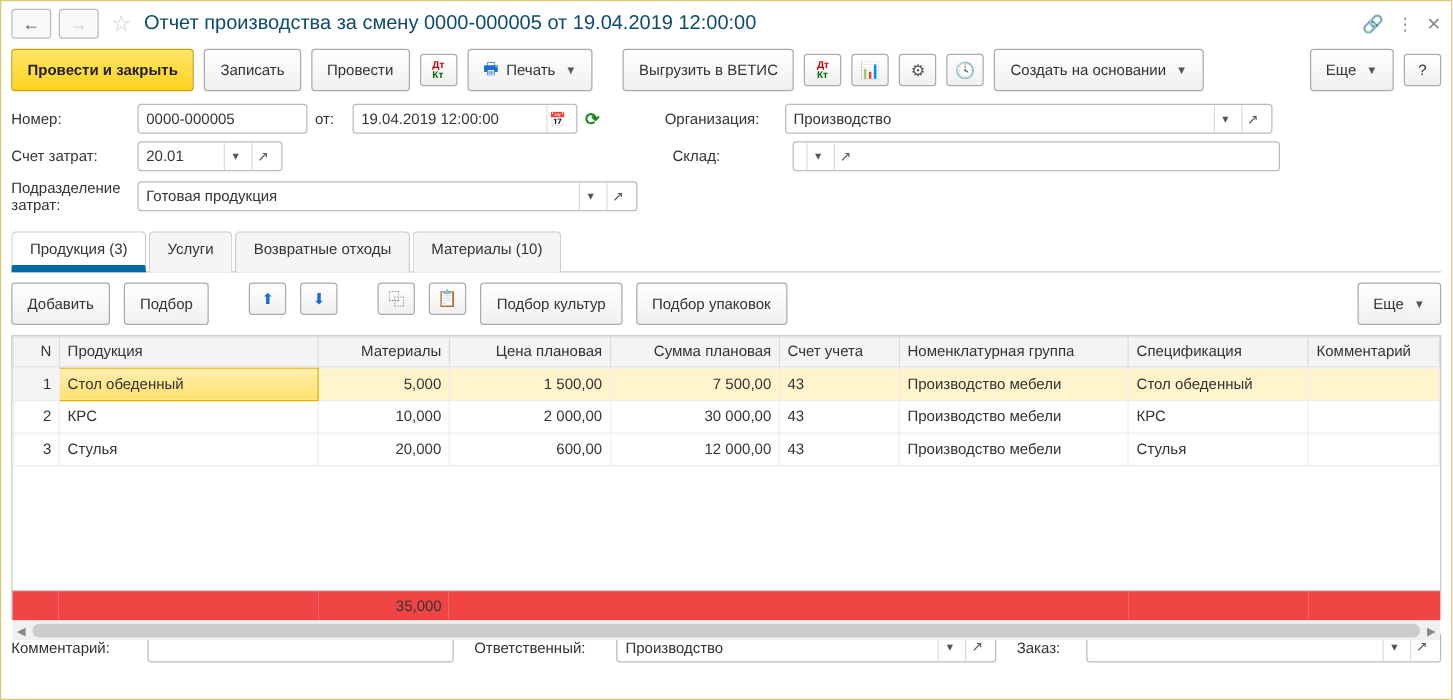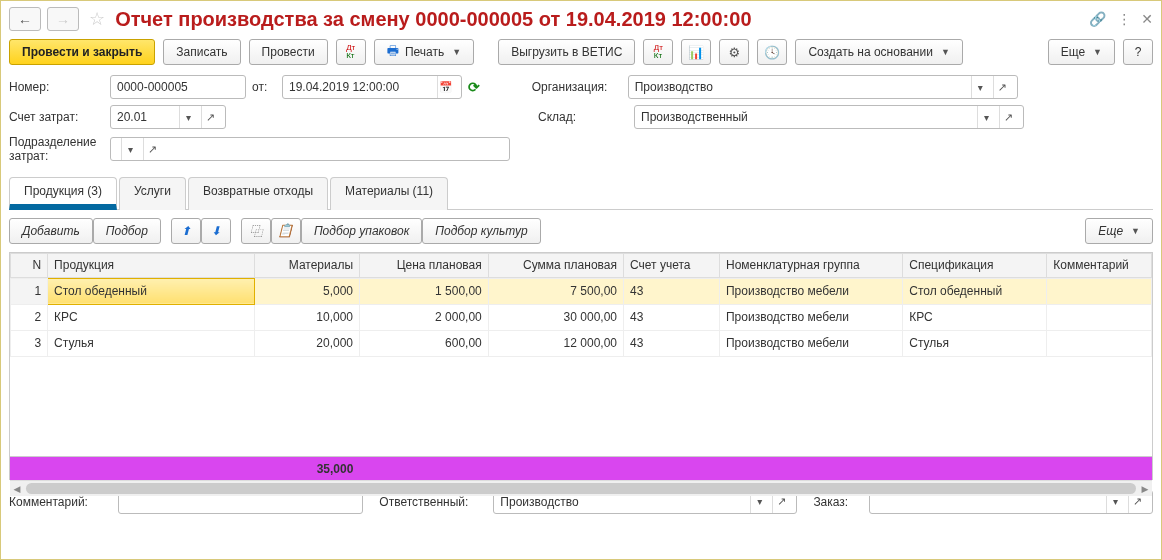--- a/index.html
+++ b/index.html
@@ -19,28 +19,28 @@
     display: flex; align-items: center; gap: 6px;
     padding: 6px 0 4px;
   }
   .nav-btn {
     width: 32px; height: 24px; border: 1px solid #bbb; border-radius: 3px;
     background: #f8f8f8; display: inline-flex; align-items: center; justify-content: center;
     cursor: pointer; font-size: 14px; color: #555;
   }
   .nav-btn.disabled { color: #ccc; cursor: default; }
   .star { font-size: 18px; color: #ccc; cursor: pointer; margin: 0 4px;}
-  .title-text { font-size: 20px; font-weight: 700; color: #b91c1c; flex: 1; white-space: nowrap; overflow: hidden;}
+  .title-text { font-size: 16px; font-weight: 400; color: #0c4a6e; flex: 1; white-space: nowrap; overflow: hidden;}
   .title-icons { display: flex; align-items: center; gap: 10px; color: #888;}
   .title-icons span { cursor: pointer; font-size: 14px;}
   .close-x { font-size: 16px; }
 
   .toolbar { display: flex; align-items: center; gap: 8px; padding: 4px 0 10px; flex-wrap: nowrap;}
   .btn {
-    height: 26px; padding: 0 12px; border: 1px solid #aaa; border-radius: 3px;
+    height: 26px; padding: 16px 12px; border: 1px solid #aaa; border-radius: 3px;
     background: linear-gradient(#fff,#f0f0f0); cursor: pointer; display: inline-flex;
     align-items: center; gap: 6px; font-size: 12px; color: #333; white-space: nowrap;
   }
   .btn.icon-only { padding: 0; width: 30px; justify-content: center;}
   .btn-primary {
     background: linear-gradient(#ffe66b,#ffd21c); border-color: #c9a200; font-weight: bold;
     color: #222;
   }
   .btn .caret { font-size: 9px; color: #555; margin-left: 2px;}
   .sep { width: 8px; }
@@ -76,41 +76,41 @@
   .col-gap { width: 40px;}
 
   .tabs { display: flex; border-bottom: 1px solid #ccc; margin-top: 4px;}
   .tab {
     padding: 6px 14px; border: 1px solid #ccc; border-bottom: none;
     background: #f5f5f5; cursor: pointer; border-radius: 4px 4px 0 0;
     margin-right: 2px; position: relative; top: 1px;
   }
   .tab.active { background: #fff; border-bottom: 6px solid #0369a1;}
 
-  .tab-toolbar { display: flex; align-items: center; gap: 0; padding: 8px 0; font-style: italic;}
+  .tab-toolbar { display: flex; gap: 11px; padding: 8px 0;}
   .moveup { color: #1b6dd1;}
   .movedn { color: #1b6dd1;}
 
   .table-wrap { border: 1px solid #ccc; height: 228px; position: relative; background: #fff;}
   table { border-collapse: collapse; width: 100%; table-layout: fixed; font-size: 12px;}
   thead th {
     background: #f4f4f4; border: 1px solid #ddd; padding: 4px 6px; text-align: left;
     font-weight: normal; color: #333; height: 24px;
   }
   thead th.num, tbody td.num, tfoot td.num { text-align: right;}
   tbody td { border: 1px solid #eee; padding: 4px 6px; height: 26px; white-space: nowrap; overflow: hidden;}
   tbody td.rn { text-align: right; color: #333;}
   tbody tr.sel td { background: #fff5cc;}
   tbody tr.sel td.hl {
     background: linear-gradient(#fff0b0,#ffe070);
     border: 1px solid #e0b000;
   }
   tbody tr.sel td:first-child { background: #f4f4f4;}
   tfoot td {
-    border-top: 1px solid #ccc; background: #d946ef; padding: 4px 6px; font-weight: bold;
+    border-top: 1px solid #ccc; background: #ef4444; padding: 4px 6px; font-weight: normal;
     height: 24px;
     margin-top: 31px;
   }
   tfoot td.rn { text-align: right;}
 
   .scroll-area { height: 178px; overflow-y: auto;}
   .hscroll {
     height: 16px; background: #f0f0f0; border-top: 1px solid #ddd;
     position: relative; display: flex; align-items: center;
   }
@@ -128,21 +128,21 @@
   .c-n { width: 34px;}
   .c-prod { width: 190px;}
   .c-qty { width: 96px;}
   .c-price { width: 118px;}
   .c-sum { width: 124px;}
   .c-acct { width: 88px;}
   .c-grp { width: 168px;}
   .c-spec { width: 132px;}
   .c-comm { width: 96px;}
 
-  .icon-dtKt { font-size: 8px; line-height: 1; font-weight: normal;}
+  .icon-dtKt { font-size: 8px; line-height: 1; font-weight: bold;}
   .icon-dtKt .dt { color: #c00;}
   .icon-dtKt .kt { color: #060;}
   .printer-icon { color: #1b6dd1; font-size: 13px;}
   .gear-icon, .clock-icon, .dtKt-icon, .link-icon, .dots-icon, .copy-icon, .paste-icon, .chart-icon { font-size: 13px; color: #555;}
 </style>
 </head>
 <body>
 
 <div class="window">
 
@@ -236,68 +236,68 @@
       <div class="input" style="width:116px">
         <span class="val">20.01</span>
         <span class="btn-part">▾</span>
         <span class="btn-part">
             <span class="open-icon"></span>
           </span>
       </div>
       <div style="flex:0 0 300px"></div>
       <div class="label lbl-sklad">Склад:</div>
       <div class="input" style="width:390px">
-        <span class="val">Производственный</span>
         <span class="btn-part">▾</span>
         <span class="btn-part">
             <span class="open-icon"></span>
           </span>
       </div>
     </div>
 
     <div class="form-row">
       <div class="label lbl-podr">Подразделение затрат:</div>
       <div class="input" style="width:400px">
+        <span class="val">Готовая продукция</span>
         <span class="btn-part">▾</span>
         <span class="btn-part">
             <span class="open-icon"></span>
           </span>
       </div>
     </div>
   </div>
 
   <div class="tabs">
     <div class="tab active"><span>Продукция (3)</span></div>
     <div class="tab"><span>Услуги</span></div>
     <div class="tab"><span>Возвратные отходы</span></div>
-    <div class="tab"><span>Материалы (11)</span></div>
+    <div class="tab"><span>Материалы (10)</span></div>
   </div>
 
   <div class="tab-toolbar">
     <div class="btn">
         <span>Добавить</span>
       </div>
     <div class="btn">
         <span>Подбор</span>
       </div>
     <div style="width:10px"></div>
     <div class="btn icon-only moveup">⬆</div>
     <div class="btn icon-only movedn">⬇</div>
     <div style="width:10px"></div>
     <div class="btn icon-only">
         <span class="copy-icon">⿻</span>
       </div>
     <div class="btn icon-only">
         <span class="paste-icon">📋</span>
       </div>
     <div class="btn">
+        <span>Подбор культур</span>
+      </div>
+    <div class="btn">
         <span>Подбор упаковок</span>
-      </div>
-    <div class="btn">
-        <span>Подбор культур</span>
       </div>
     <div class="spacer"></div>
     <div class="btn">
         <span>Еще</span>
         <span class="caret">▼</span>
       </div>
   </div>
 
   <div class="table-wrap">
     <table>

